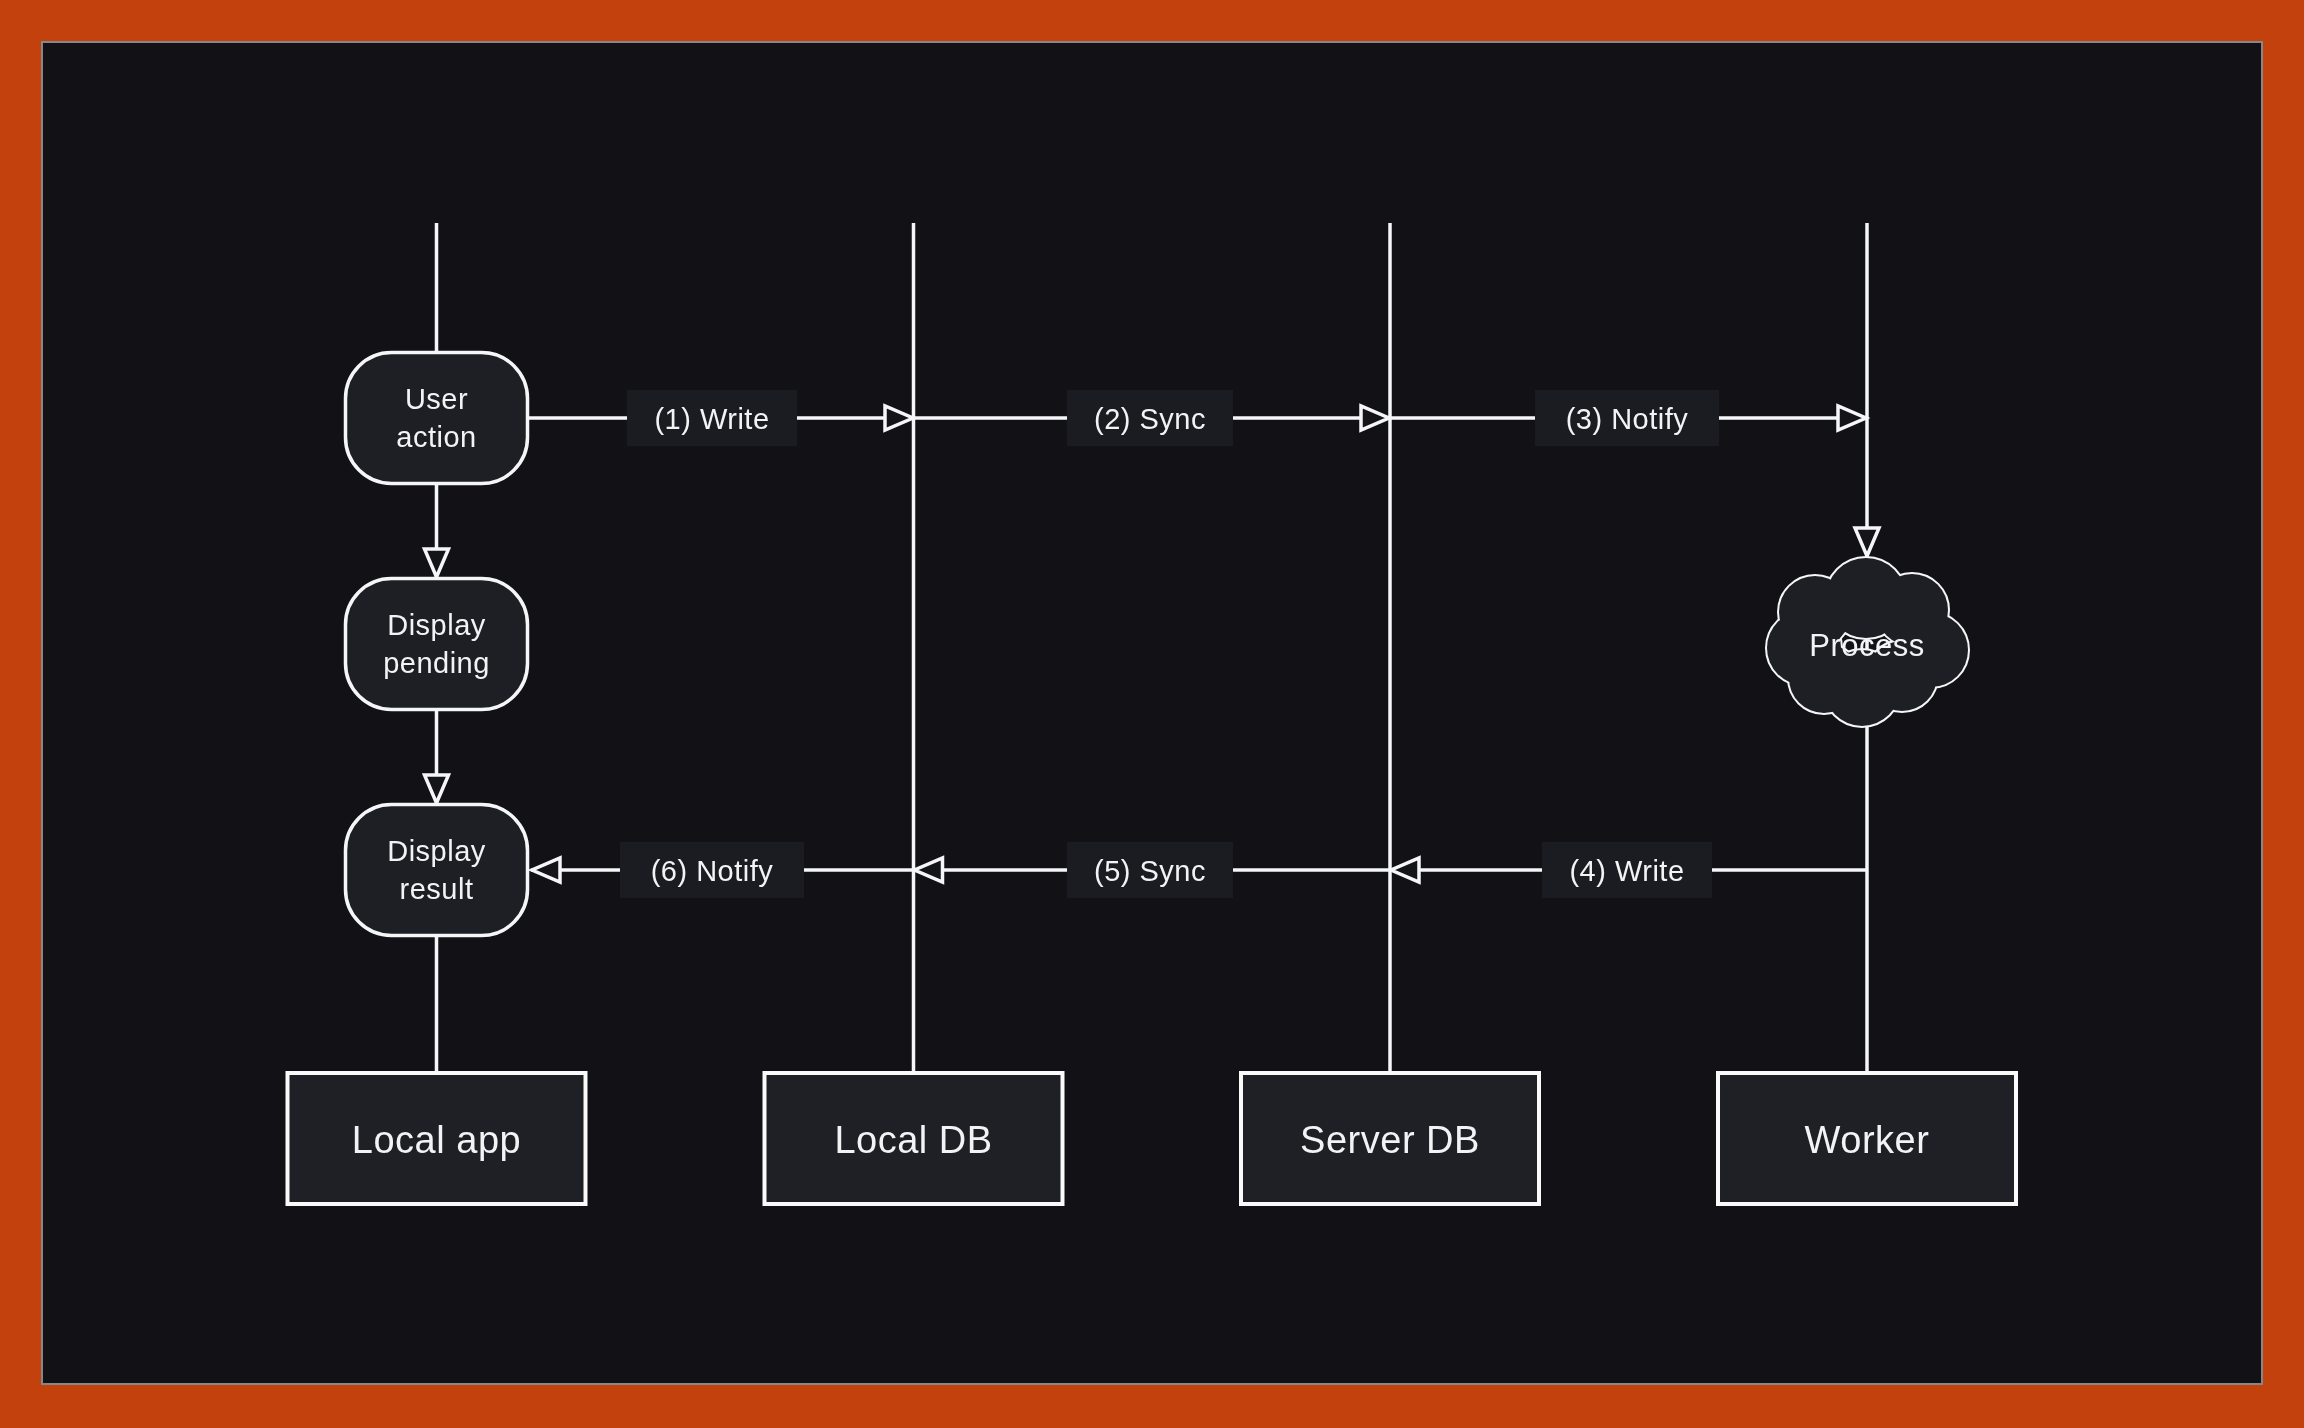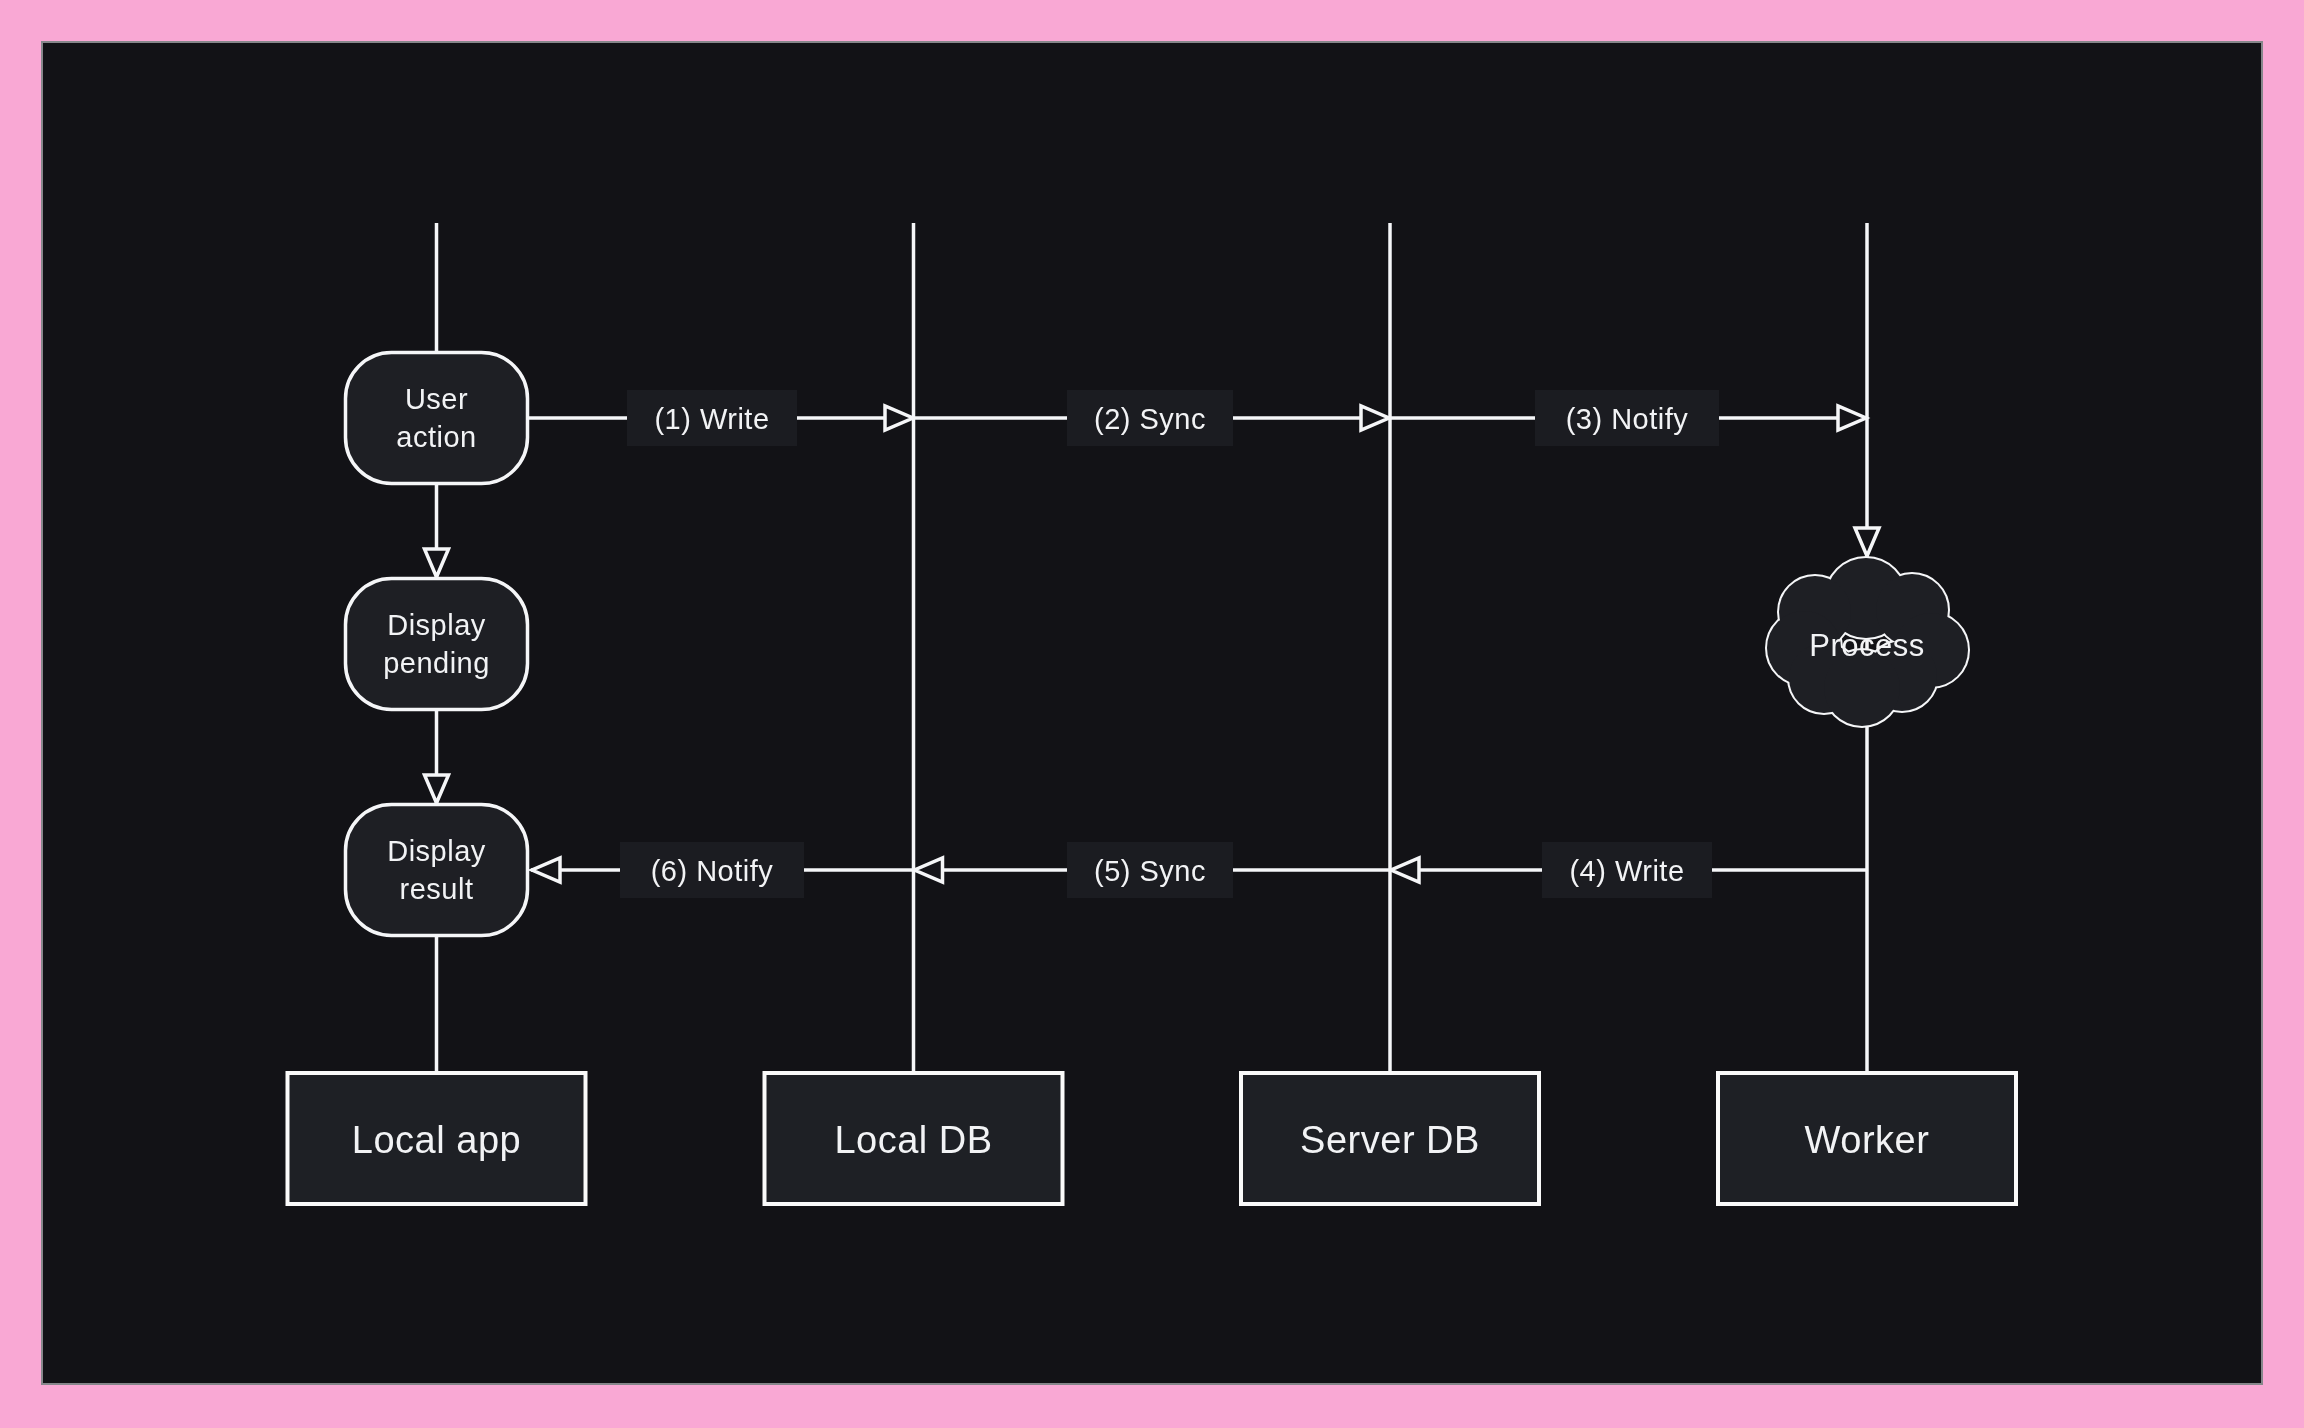--- a/index.html
+++ b/index.html
@@ -1,19 +1,19 @@
 <!DOCTYPE html>
 <html><head>
 <meta charset="utf-8">
 <style>
   html,body { margin:0; padding:0; background:#141419; }
   .stage {
     position:relative;
     width:2304px; height:1428px;
-    background:#f9a8d4;
+    background:#c2410c;
     font-family:"Liberation Sans", sans-serif;
   }
   svg { display:block; }
   svg text {
     font-family:"Liberation Sans", sans-serif;
     fill:#f2f3f5;
   }
   .t-node  { font-size:29px; letter-spacing:0.5px; }
   .t-badge { font-size:29px; letter-spacing:0.5px; }
   .t-lane  { font-size:38px; letter-spacing:0.5px; }

